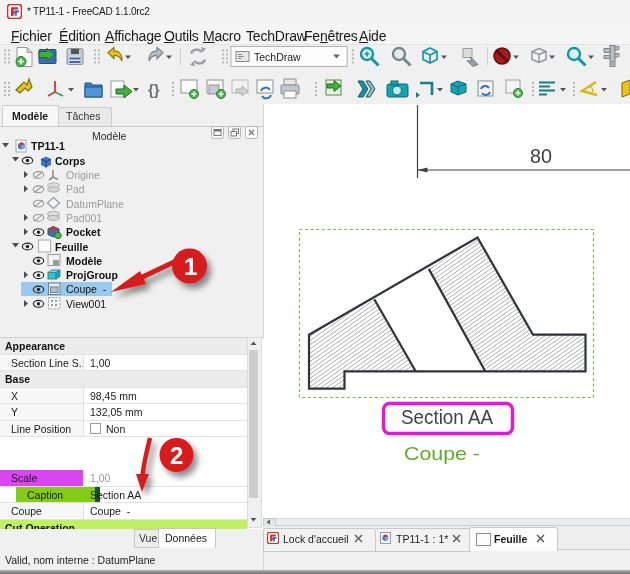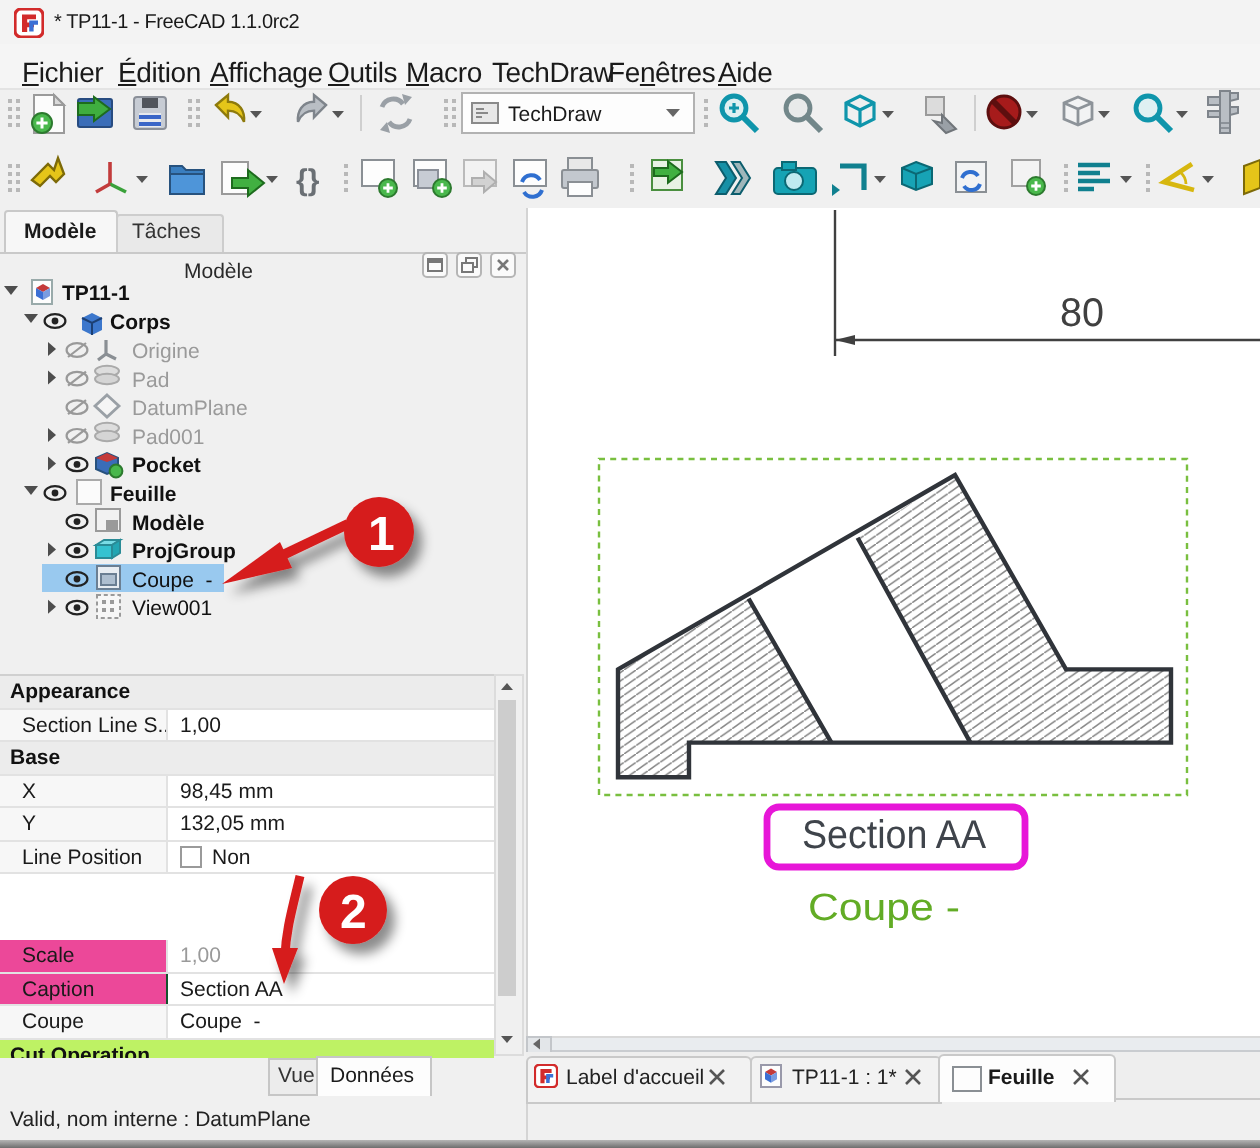--- a/index.html
+++ b/index.html
@@ -422,21 +422,21 @@
   <use href="#arrr" x="24" y="160.9"></use>
   <use href="#eyeo" x="33" y="161.3"></use>
   <rect x="48.5" y="158.5" width="11.5" height="11.5" fill="#f7f7f7" stroke="#9a9a9a" stroke-dasharray="2 1.4"></rect>
   <rect x="51" y="161" width="2" height="2" fill="#9a9a9a"></rect>
       <rect x="55" y="161" width="2" height="2" fill="#9a9a9a"></rect>
   <rect x="51" y="165" width="2" height="2" fill="#9a9a9a"></rect>
       <rect x="55" y="165" width="2" height="2" fill="#9a9a9a"></rect>
   <text x="66" y="168.7" font-size="10.5" fill="#111">View001</text>
 </svg>
 
-<div id="pgrid" class="abs" style="left:0;top:337px;width:247px;height:191px;background:#ffffff;border-top:1px solid #d0d0d0;font-size:10.5px;color:#1a1a1a;overflow:hidden;">
+<div id="pgrid" class="abs" style="left:0;top:337px;width:247px;height:191px;background:#ffffff;border-top:1px solid #d0d0d0;font-size:10.5px;color:#1a1a1a;overflow:hidden;padding-left:36px;">
 <div style="position:absolute;left:0;top:0.0px;width:247px;height:16.5px;border-bottom:1px solid #e2e2e2;box-sizing:border-box;background:#ececec;">
         <span style="position:absolute;left:5px;top:2px;font-weight:bold;color:#111;white-space:nowrap">Appearance</span>
       </div>
 <div style="position:absolute;left:0;top:16.5px;width:247px;height:16.5px;border-bottom:1px solid #e2e2e2;box-sizing:border-box;">
         <span style="position:absolute;left:0;top:0;width:84px;height:100%;background:#f7f7f7;border-right:1px solid #e2e2e2;box-sizing:border-box;overflow:hidden">
           <span style="position:absolute;left:11px;top:2px;color:#1a1a1a;white-space:nowrap">Section Line S...</span>
         </span>
         <span style="position:absolute;left:90px;top:2px;color:#1a1a1a;white-space:nowrap">1,00</span>
       </div>
 <div style="position:absolute;left:0;top:33.0px;width:247px;height:16.5px;border-bottom:1px solid #e2e2e2;box-sizing:border-box;background:#ececec;">
@@ -455,27 +455,27 @@
         <span style="position:absolute;left:90px;top:2px;color:#1a1a1a;white-space:nowrap">132,05 mm</span>
       </div>
 <div style="position:absolute;left:0;top:82.5px;width:247px;height:16.5px;border-bottom:1px solid #e2e2e2;box-sizing:border-box;">
         <span style="position:absolute;left:0;top:0;width:84px;height:100%;background:#f7f7f7;border-right:1px solid #e2e2e2;box-sizing:border-box;overflow:hidden">
           <span style="position:absolute;left:11px;top:2px;color:#1a1a1a;white-space:nowrap">Line Position</span>
         </span>
         <span style="position:absolute;left:90px;top:2.5px;width:9px;height:9px;border:1px solid #9a9a9a;background:#fff"></span>
         <span style="position:absolute;left:106px;top:2px;color:#1a1a1a;white-space:nowrap">Non</span>
       </div>
 <div style="position:absolute;left:0;top:132.0px;width:247px;height:16.5px;border-bottom:1px solid #e2e2e2;box-sizing:border-box;">
-        <span style="position:absolute;left:0;top:0;width:84px;height:100%;background:#ec4899;border-right:1px solid #e2e2e2;box-sizing:border-box;overflow:hidden">
+        <span style="position:absolute;left:0;top:0;width:84px;height:100%;background:#d946ef;border-right:1px solid #e2e2e2;box-sizing:border-box;overflow:hidden">
           <span style="position:absolute;left:11px;top:2px;color:#1a1a1a;white-space:nowrap">Scale</span>
         </span>
         <span style="position:absolute;left:90px;top:2px;color:#9a9a9a;white-space:nowrap">1,00</span>
       </div>
 <div style="position:absolute;left:0;top:148.5px;width:247px;height:16.5px;border-bottom:1px solid #e2e2e2;box-sizing:border-box;">
-        <span style="position:absolute;left:0;top:0;width:84px;height:100%;background:#ec4899;border-right:1px solid #14532d;box-sizing:border-box;overflow:hidden">
+        <span style="position:absolute;left:16px;top:0;width:84px;height:100%;background:#84cc16;border-right:5px solid #14532d;box-sizing:border-box;overflow:hidden">
           <span style="position:absolute;left:11px;top:2px;color:#1a1a1a;white-space:nowrap">Caption</span>
         </span>
         <span style="position:absolute;left:90px;top:2px;color:#1a1a1a;white-space:nowrap">Section AA</span>
       </div>
 <div style="position:absolute;left:0;top:165.0px;width:247px;height:16.5px;border-bottom:1px solid #e2e2e2;box-sizing:border-box;">
         <span style="position:absolute;left:0;top:0;width:84px;height:100%;background:#f7f7f7;border-right:1px solid #e2e2e2;box-sizing:border-box;overflow:hidden">
           <span style="position:absolute;left:11px;top:2px;color:#1a1a1a;white-space:nowrap">Coupe</span>
         </span>
         <span style="position:absolute;left:90px;top:2px;color:#1a1a1a;white-space:nowrap">Coupe&nbsp;&nbsp;-</span>
       </div>
@@ -531,21 +531,21 @@
 
 <div class="abs" style="left:263px;top:526px;width:367px;height:24px;background:#eeeeee;"></div>
 <div class="abs" style="left:263px;top:549px;width:367px;height:1px;background:#c9c9c9;"></div>
 
 <div class="abs" style="left:263px;top:528px;width:111px;height:22px;background:#f2f2f2;border:1px solid #c9c9c9;border-radius:3px 3px 0 0;"></div>
 <svg class="abs" style="left:267px;top:532px" width="12" height="12" viewBox="0 0 15 15">
   <rect x="0.5" y="0.5" width="14" height="14" rx="3" fill="#fff" stroke="#d22b2b" stroke-width="1.6"></rect>
   <path d="M4 3.2 H11 V5.6 H6.6 V7.2 H10 V9.6 H6.6 V12 H4 Z" fill="#d22b2b"></path>
   <path d="M7.6 6.2 H12 V8.4 H9.8 V11.8 H7.6 Z" fill="#3b6fd4"></path>
 </svg>
-<div class="abs txt" style="left:283px;top:533px;color:#222">Label d'accueil</div>
+<div class="abs txt" style="left:283px;top:533px;color:#222">Lock d'accueil</div>
 <svg class="abs" style="left:354px;top:534px" width="9" height="9" viewBox="0 0 9 9">
       <path d="M1 1 l7 7 M8 1 l-7 7" stroke="#555" stroke-width="1.3"></path>
     </svg>
 
 <div class="abs" style="left:375px;top:528px;width:94px;height:22px;background:#f2f2f2;border:1px solid #c9c9c9;border-radius:3px 3px 0 0;"></div>
 <svg class="abs" style="left:380px;top:532px" width="11" height="12" viewBox="0 0 11 12">
   <rect x="0.5" y="0.5" width="10" height="11" fill="#fdfdfd" stroke="#99a"></rect>
   <path d="M2.5 4 l3 -1.8 3 1.8 -3 1.8 z" fill="#c43a3a"></path>
   <path d="M2.5 4 v3.6 l3 1.8 v-3.6 z" fill="#3b6fd4"></path>
   <path d="M8.5 4 v3.6 l-3 1.8 v-3.6 z" fill="#7a9ce0"></path>

